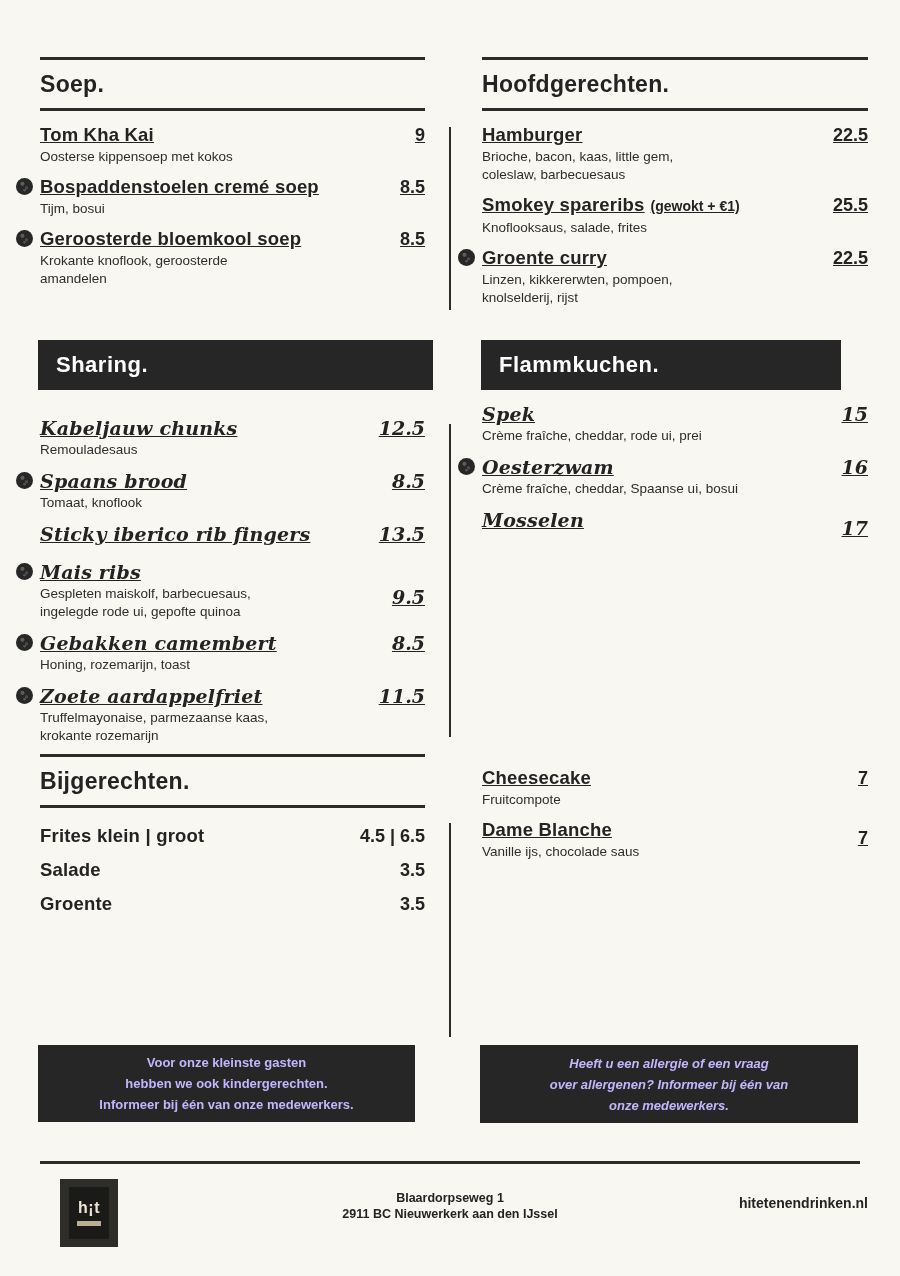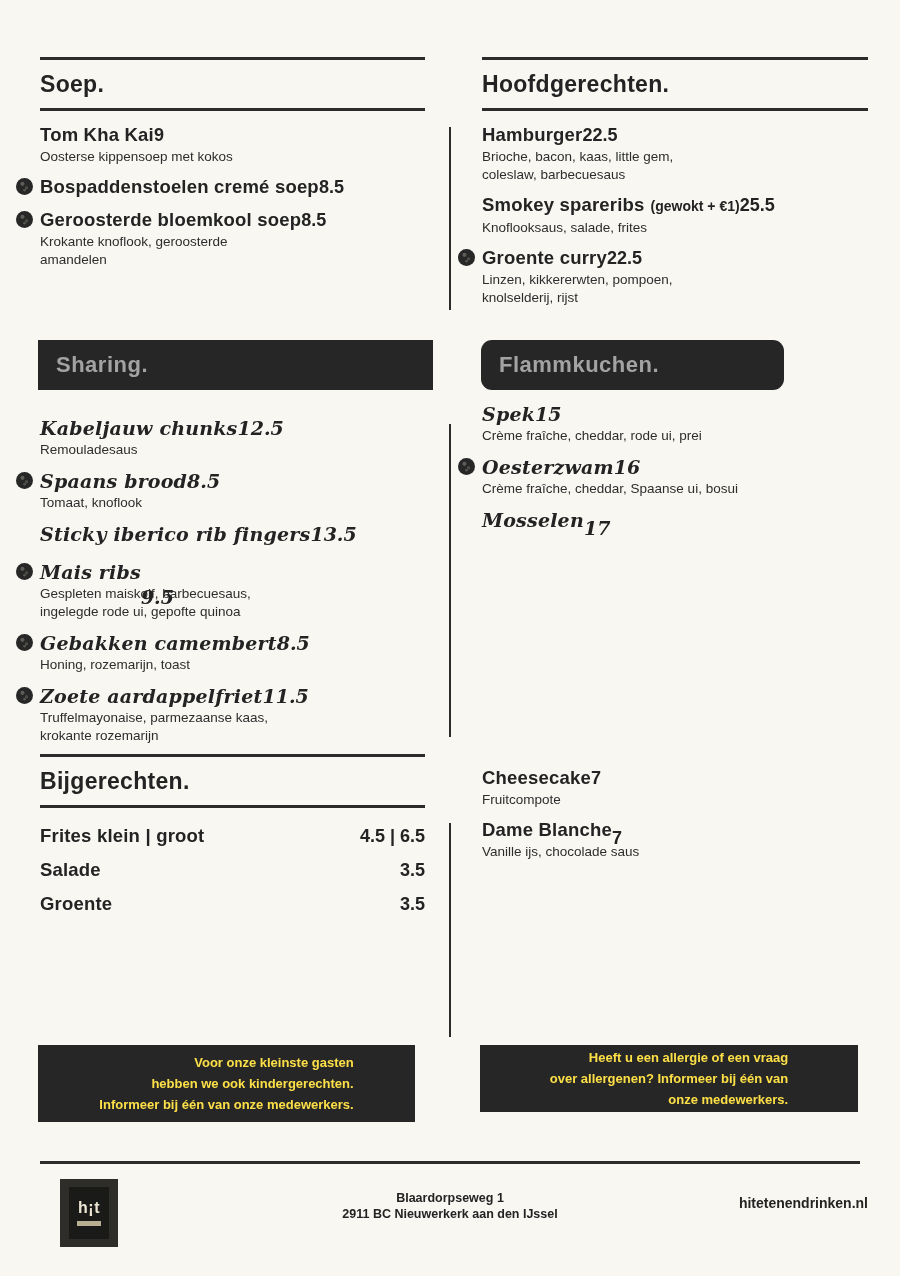--- a/index.html
+++ b/index.html
@@ -7,26 +7,26 @@
   .page {
     position:relative; width:900px; height:1276px; margin:0 auto;
     background:#f8f7f2; color:#232323; overflow:hidden;
     font-family:"Liberation Sans", sans-serif;
   }
   .abs { position:absolute; }
   .rule { height:3px; background:#2b2b2b; }
   
   .sec-head h2 { font-size:23px; font-weight:bold; letter-spacing:.3px; margin:9px 0 9px; line-height:30px; }
   
-  .banner { height:50px; background:#262626; color:#a3a3a3; display:flex; align-items:center;
+  .banner { height:50px; background:#262626; color:#ffffff; display:flex; align-items:center;
             padding-left:18px; font-size:22px; font-weight:bold; letter-spacing:.5px; }
   
   .items { padding-top:12px; }
   .mi { position:relative; margin-bottom:9px; }
-  .mi-row { display:flex; justify-content:flex-start; align-items:flex-start; }
+  .mi-row { display:flex; justify-content:space-between; align-items:flex-start;text-decoration:underline; }
   .mi-title { font-size:18.5px; font-weight:bold; line-height:24px; letter-spacing:.2px; }
   .mi-suffix { font-size:14px; font-weight:600; margin-left:6px; letter-spacing:0; }
   .mi-price { font-size:18px; font-weight:bold; line-height:24px; white-space:nowrap; }
   .mi-desc { font-size:13.5px; line-height:18px; color:#2d2d2d; white-space:pre-line; margin-top:1px; }
   .serif .mi-title, .serif .mi-price {
     font-family:"DejaVu Serif", serif; font-style:italic; font-weight:bold; font-size:19px;
   }
   .serif .mi { margin-bottom:10px; }
   .price-drop { transform:translateY(25px); }
   .price-dip  { transform:translateY(8px); }
@@ -36,22 +36,22 @@
       radial-gradient(circle at 38% 34%, #5d5d58 0 1.6px, rgba(0,0,0,0) 2.4px),
       radial-gradient(circle at 62% 58%, #4c4c47 0 1.2px, rgba(0,0,0,0) 2px),
       radial-gradient(circle at 50% 72%, #55554f 0 1px, rgba(0,0,0,0) 1.6px),
       #272727;
   }
   
   .plain-row { display:flex; justify-content:space-between; margin-bottom:10px; }
   
   .vdiv { width:2px; background:#2b2b2b; }
   
-  .note { background:#262626; color:#fde047; font-weight:bold; font-size:13px; line-height:21px;
-          display:flex; align-items:center; justify-content:center; text-align:right; white-space:pre-line; }
+  .note { background:#262626; color:#c4b5fd; font-weight:bold; font-size:13px; line-height:21px;
+          display:flex; align-items:center; justify-content:center; text-align:center; white-space:pre-line; }
   
   .logo-box { background:#2e2d29;padding-left:9px; }
   .logo-inner { position:absolute; left:9px; right:9px; top:8px; bottom:8px; background:#1a1a18;
                 display:flex; flex-direction:column; align-items:center; justify-content:center; }
   .logo-text { color:#ece5d2; font-weight:bold; font-size:16px; letter-spacing:.5px; line-height:16px; }
   .logo-bar { width:24px; height:5px; background:#b9b093; margin-top:5px; }
   .addr { text-align:center; font-weight:bold; font-size:12.5px; line-height:16px; white-space:pre-line; }
   .site { font-weight:bold; font-size:14px; }
 </style>
 </head>
@@ -72,20 +72,21 @@
           <span class="mi-price">9</span>
         </div>
         <div class="mi-desc">Oosterse kippensoep met kokos</div>
       </div>
       <div class="mi">
         <span class="veg"></span>
         <div class="mi-row">
           <span class="mi-title">Bospaddenstoelen cremé soep</span>
           <span class="mi-price">8.5</span>
         </div>
+        <div class="mi-desc">Tijm, bosui</div>
       </div>
       <div class="mi">
         <span class="veg"></span>
         <div class="mi-row">
           <span class="mi-title">Geroosterde bloemkool soep</span>
           <span class="mi-price">8.5</span>
         </div>
         <div class="mi-desc">Krokante knoflook, geroosterde
 amandelen</div>
       </div>
@@ -175,21 +176,21 @@
           <span class="mi-title">Zoete aardappelfriet</span>
           <span class="mi-price">11.5</span>
         </div>
         <div class="mi-desc">Truffelmayonaise, parmezaanse kaas,
 krokante rozemarijn</div>
       </div>
     </div>
   </div>
 
   <div class="abs serif" style="left:482px; top:340px; width:386px;">
-    <div class="banner" style="margin-left:-1px; width:303px;border-radius:11px;">
+    <div class="banner" style="margin-left:-1px; width:360px;">
       <span>Flammkuchen.</span>
     </div>
     <div class="items" style="">
       <div class="mi">
         <div class="mi-row">
           <span class="mi-title">Spek</span>
           <span class="mi-price">15</span>
         </div>
         <div class="mi-desc">Crème fraîche, cheddar, rode ui, prei</div>
       </div>
@@ -253,21 +254,21 @@
 
   <div class="abs vdiv" style="left:449px; top:127px; height:183px;"></div>
   <div class="abs vdiv" style="left:449px; top:424px; height:313px;"></div>
   <div class="abs vdiv" style="left:449px; top:823px; height:214px;"></div>
 
   <div class="abs note" style="left:38px; top:1045px; width:377px; height:77px;">
     <span>Voor onze kleinste gasten
 hebben we ook kindergerechten.
 Informeer bij één van onze medewerkers.</span>
   </div>
-  <div class="abs note" style="left:480px; top:1045px; width:378px; height:67px;">
+  <div class="abs note" style="left:480px; top:1045px; width:378px; height:78px;font-style:italic;">
     <span>Heeft u een allergie of een vraag
 over allergenen? Informeer bij één van
 onze medewerkers.</span>
   </div>
 
   <div class="abs rule" style="left:40px; top:1161px; width:820px;"></div>
 
   <div class="abs logo-box" style="left:60px; top:1179px; width:58px; height:68px;">
     <div class="logo-inner">
       <span class="logo-text">h¡t</span>

